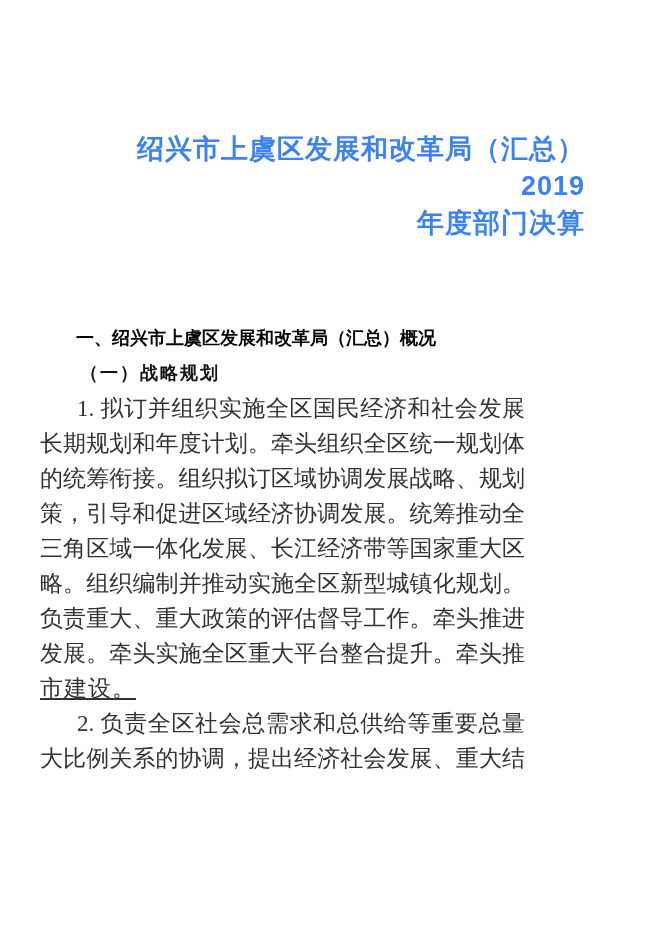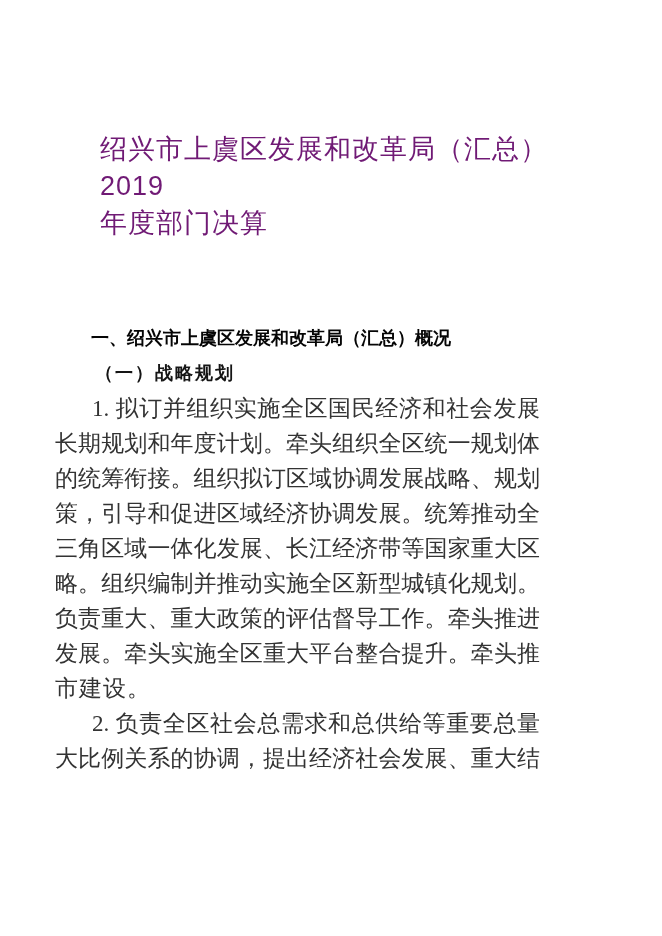--- a/index.html
+++ b/index.html
@@ -10,32 +10,32 @@
   .page {
     position: relative;
     width: 662px;
     height: 936px;
     background: #ffffff;
     overflow: hidden;
     box-sizing: border-box;
     padding-top: 131px;
   }
   .content-col {
-    margin-left: 55px;
+    margin-left: 40px;
     width: 485px;
   }
   .doc-title {
     width: 485px;
     margin-left: 100px;
-    text-align: left;
+    text-align: right;
     font-family: "Liberation Sans", sans-serif;
-    font-weight: normal;
+    font-weight: bold;
     font-size: 27px;
     line-height: 37px;
-    color: #701a75;
+    color: #3b82f6;
     letter-spacing: 1px;
   }
   .title-spacer {
     height: 79px;
   }
   .h2-heading {
     font-family: "Liberation Sans", sans-serif;
     font-weight: bold;
     font-size: 18px;
     line-height: 35px;
@@ -64,20 +64,21 @@
     text-justify: inter-character;
     overflow: hidden;
   }
   .bline.first {
     padding-left: 37px;
   }
   .bline.last {
     text-align: right;
     text-align-last: left;
     letter-spacing: 1px;
+    text-decoration: underline;
   }
 </style>
 </head>
 <body>
 
 <div class="page">
 
   <div class="doc-title">
     <div>绍兴市上虞区发展和改革局（汇总）2019</div>
     <div>年度部门决算</div>

